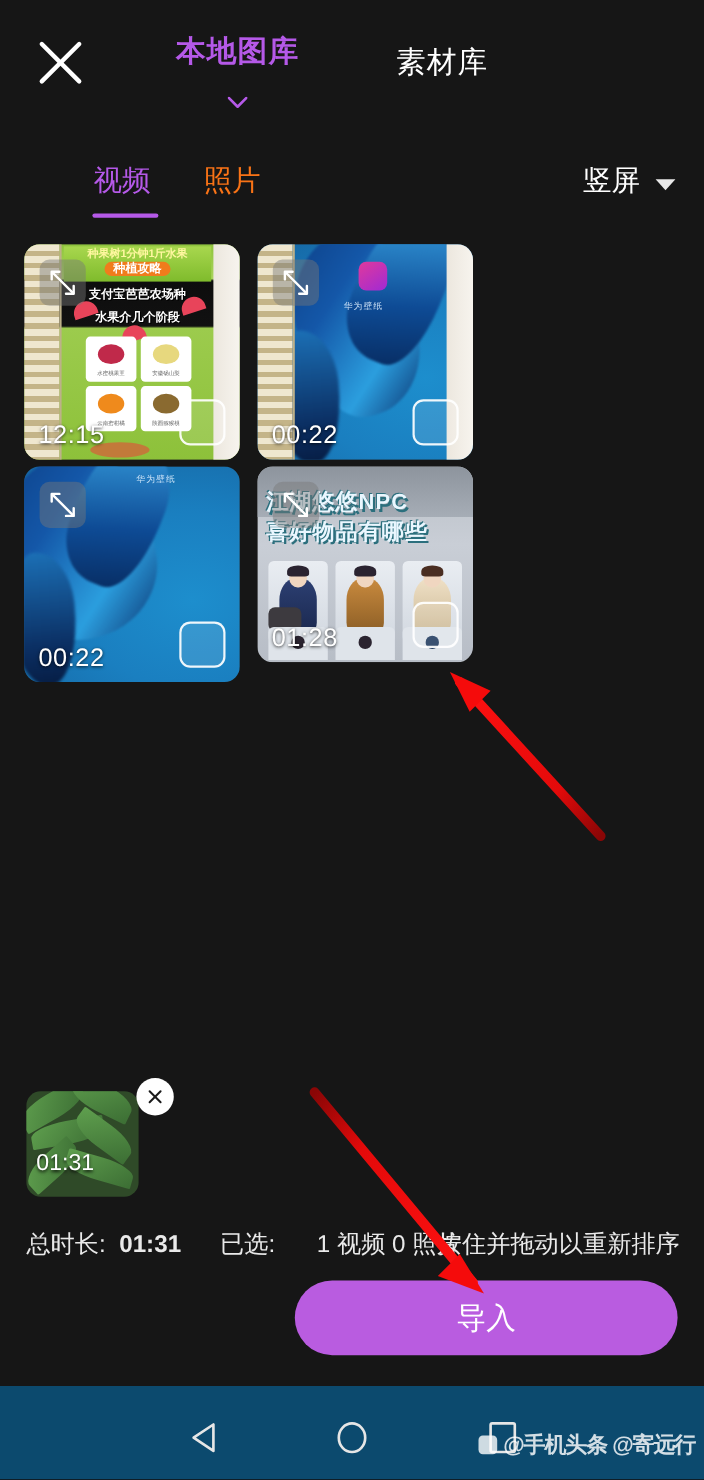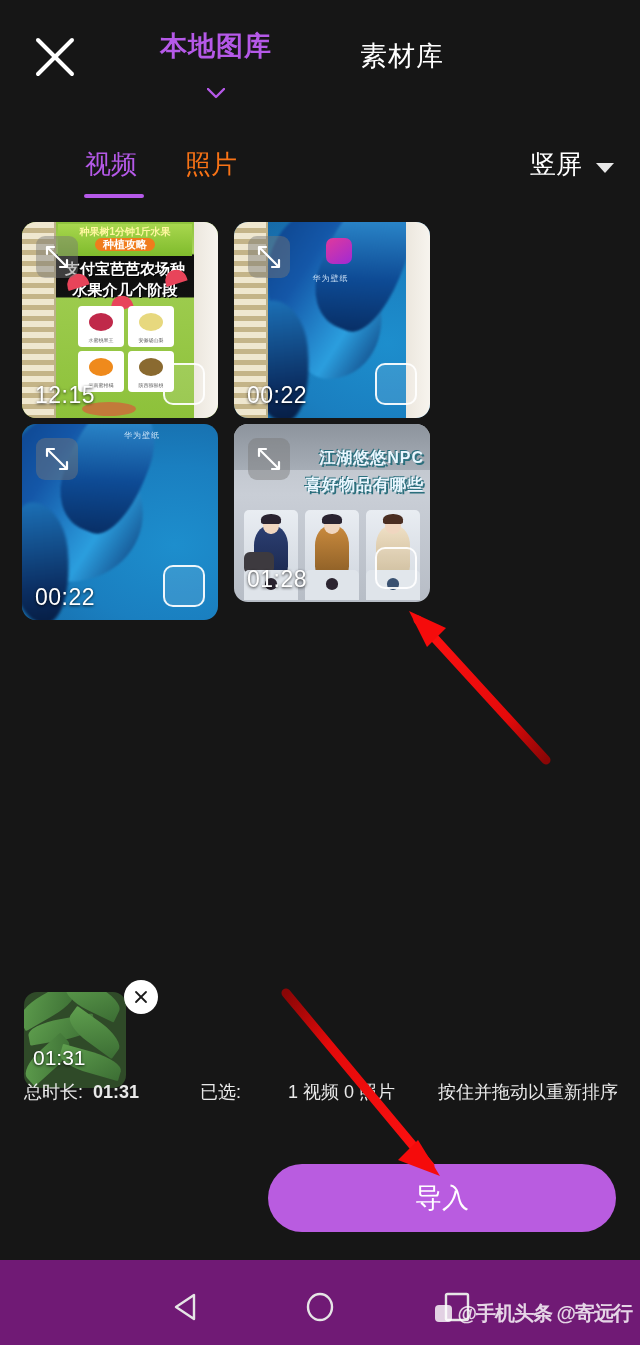--- a/index.html
+++ b/index.html
@@ -114,21 +114,21 @@
     background:linear-gradient(180deg,#a8d74e,#7fbb2c);
     font-size:10px; color:#fff7a0; text-align:center; line-height:13px;
     font-weight:bold; padding-top:1px;
   }
   .fruit-pill {
     display:inline-block; background:#f07c1c; color:#fff;
     border-radius:7px; padding:0 8px; font-size:11px; line-height:13px;
   }
   .fruit-title {
     position:absolute; left:40px; right:30px; top:36px; height:44px;
-    color:#fff; font-weight:bold; font-size:15px; line-height:21px;
+    color:#fff; font-weight:bold; font-size:11px; line-height:21px;
     text-align:center; text-shadow:1px 1px 0 #000;
   }
   .melon { position:absolute; width:22px; height:14px; border-radius:22px 22px 0 0;
     background:#e8445a; transform:rotate(-18deg); }
   .fruit-cards {
     position:absolute; left:56px; top:84px; width:96px; height:86px;
     display:grid; grid-template-columns:1fr 1fr; grid-template-rows:1fr 1fr; gap:4px;
   }
   .fc { background:#fff; border-radius:4px; position:relative; }
   .fc i { position:absolute; left:50%; top:40%; transform:translate(-50%,-50%);
@@ -169,21 +169,21 @@
     opacity:.9; letter-spacing:1px;
   }
 
   .art-game {
     background:linear-gradient(180deg,#b9bfc6 0%,#c9ced6 40%,#b7bdc6 100%);
   }
   .game-top { position:absolute; left:0; right:0; top:0; height:26%;
     background:linear-gradient(180deg,#8d949d,#a6adb6); }
   .game-title {
     position:absolute; left:8px; right:6px; top:20px;
-    font-size:16px; font-weight:bold; line-height:27px; text-align:right;
+    font-size:20px; font-weight:bold; line-height:27px; text-align:left;
     color:#eaf7ff; text-shadow:2px 2px 0 #2b6f7d, -1px -1px 0 #2b6f7d;
     letter-spacing:1px;
   }
   .char-row { position:absolute; left:10px; right:10px; top:86px; height:74px;
     display:flex; gap:7px; }
   .char { flex:1; border-radius:5px; position:relative; overflow:hidden;
     background:linear-gradient(180deg,#e9edf2,#d2d8e0); }
   .char .body { position:absolute; left:18%; right:18%; bottom:12%; top:22%;
     border-radius:40% 40% 18% 18%; }
   .char .head { position:absolute; left:36%; width:28%; top:10%; height:22%;
@@ -223,41 +223,41 @@
     text-shadow:0 1px 3px rgba(0,0,0,.85);
   }
   .strip-x {
     position:absolute; left:100px; top:-12px;
     width:34px; height:34px; border-radius:50%; background:#fff;
     display:flex; align-items:center; justify-content:center; cursor:pointer;
   }
 
   
   .inforow {
-    position:absolute; left:0; top:1080px; width:640px; height:38px;
-    font-size:18px; color:#e9e9e9;text-decoration:underline;
+    position:absolute; left:0; top:1116px; width:640px; height:38px;
+    font-size:22px; color:#e9e9e9;text-decoration:underline;
   }
   .inforow .i-total { position:absolute; left:24px; }
   .inforow .i-sel   { position:absolute; left:200px; }
   .inforow .i-count { position:absolute; left:288px; }
   .inforow .i-hint  { position:absolute; right:22px; }
 
   
   .import-btn {
     position:absolute; left:268px; top:1164px;
     width:348px; height:68px; border-radius:34px;
     background:#b95ce0; color:#fff; font-size:27px;
     display:flex; align-items:center; justify-content:center;
     cursor:pointer; border:none;
   }
 
   
   .navbar {
     position:absolute; left:0; bottom:0; width:640px; height:85px;
-    background:#701a75;
+    background:#0c4a6e;
   }
   .nav-ico { position:absolute; top:30px; cursor:pointer; }
   .nav-back { left:170px; }
   .nav-home { left:303px; }
   .nav-recent { left:440px; }
   .watermark {
     position:absolute; right:8px; bottom:18px;
     font-size:20px; color:rgba(255,255,255,.82);
     display:flex; align-items:center; gap:5px;
     font-weight:bold; letter-spacing:-1px;

